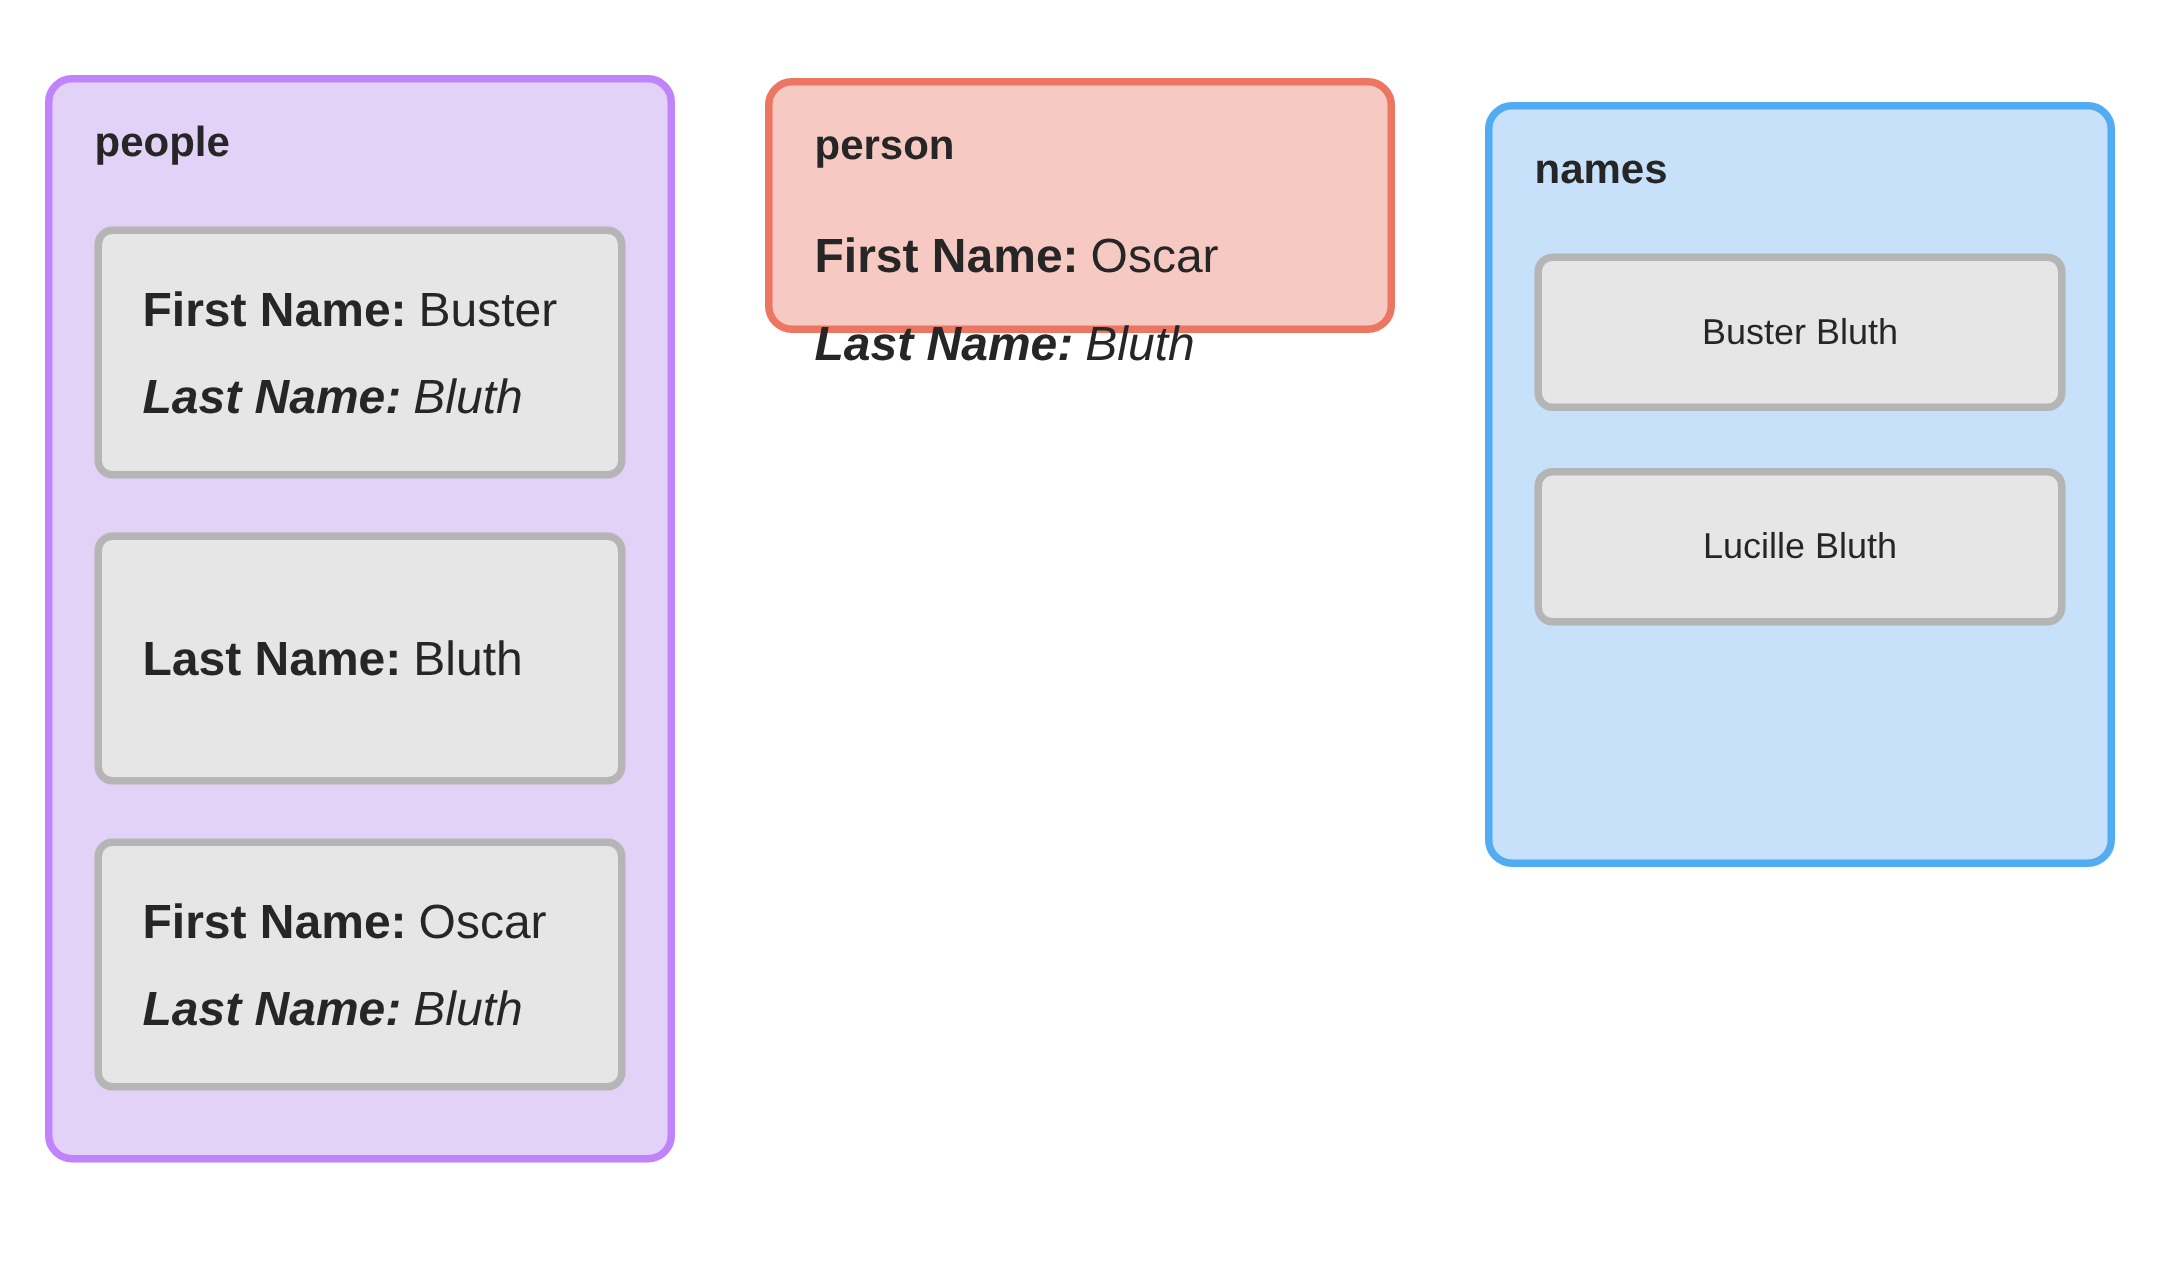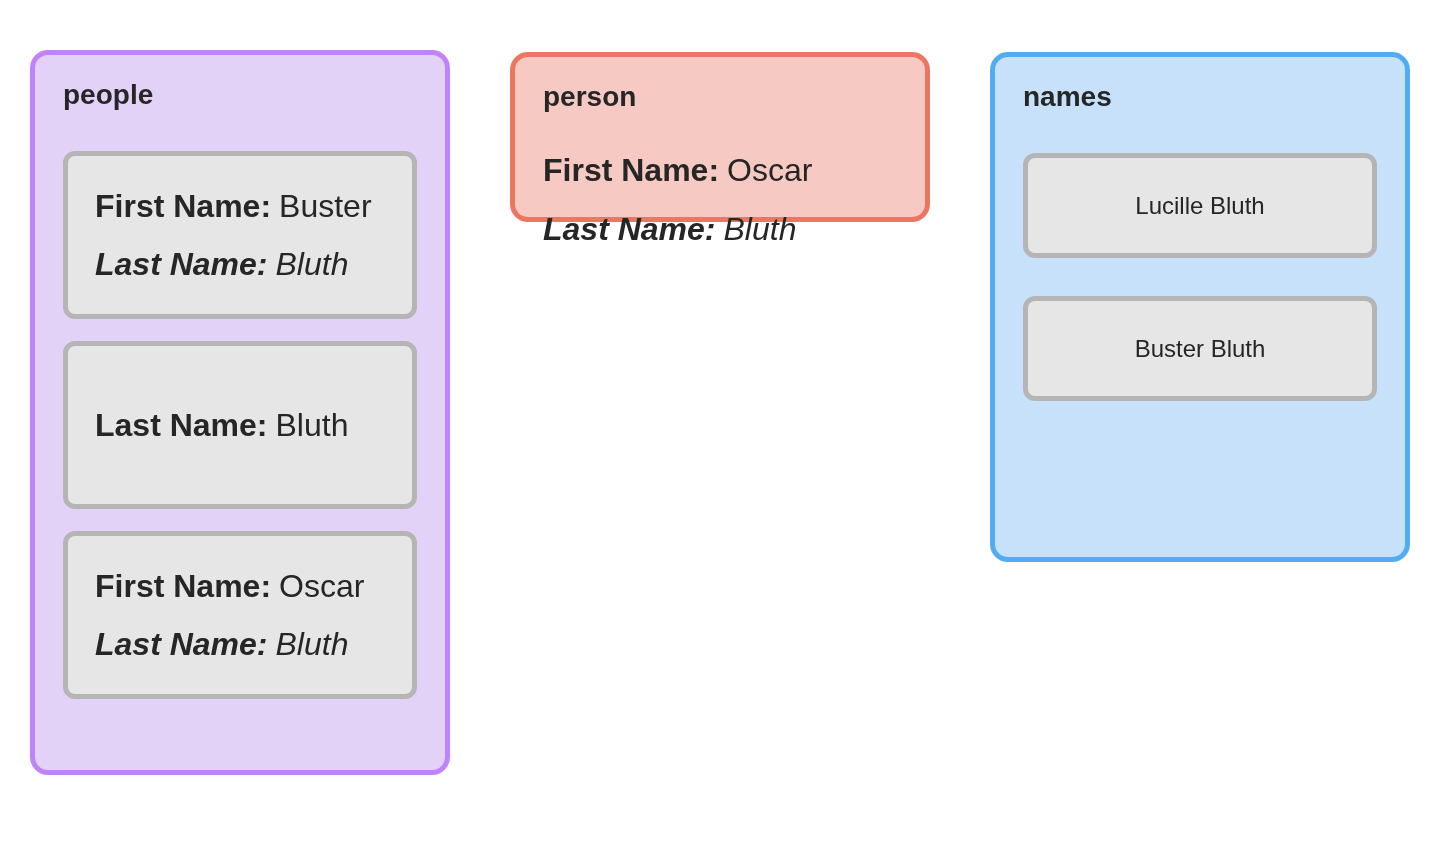--- a/index.html
+++ b/index.html
@@ -33,40 +33,40 @@
     left: 30px; top: 50px; width: 420px; height: 725px;
     background: var(--people-bg);
     border-color: var(--people-border);
   }
   .panel-person {
     left: 510px; top: 52px; width: 420px; height: 170px;
     background: var(--person-bg);
     border-color: var(--person-border);
   }
   .panel-names {
-    left: 990px; top: 52px; width: 420px; height: 510px;
+    left: 990px; top: 68px; width: 420px; height: 510px;
     background: var(--names-bg);
     border-color: var(--names-border);
   }
   .panel-title {
     font-size: 28px;
     font-weight: 700;
     line-height: 36px;
     margin-bottom: 38px;
     color: var(--text);
   }
   .card {
     background: var(--card-bg);
     border: 5px solid var(--card-border);
     border-radius: 12px;
   }
   .record-card {
     height: 168px;
     padding: 32px 27px;
-    margin-bottom: 22px;
+    margin-bottom: 36px;
     display: flex;
     flex-direction: column;
     justify-content: center;
   }
   .record-card:last-child { margin-bottom: 0; }
   .record-line {
     font-size: 32px;
     line-height: 34px;
   }
   .record-line + .record-line { margin-top: 24px; font-style: italic; }
@@ -122,18 +122,18 @@
     <span class="record-label">First Name:</span><span class="record-value">Oscar</span>
   </div>
   <div class="record-line">
     <span class="record-label">Last Name:</span><span class="record-value">Bluth</span>
   </div>
 </div>
 
 <div class="panel panel-names">
   <div class="panel-title">names</div>
   <div class="card name-card">
-    <span>Lucille Bluth</span>
+    <span>Buster Bluth</span>
   </div>
   <div class="card name-card">
-    <span>Buster Bluth</span>
+    <span>Lucille Bluth</span>
   </div>
 </div>
 
 </body></html>

